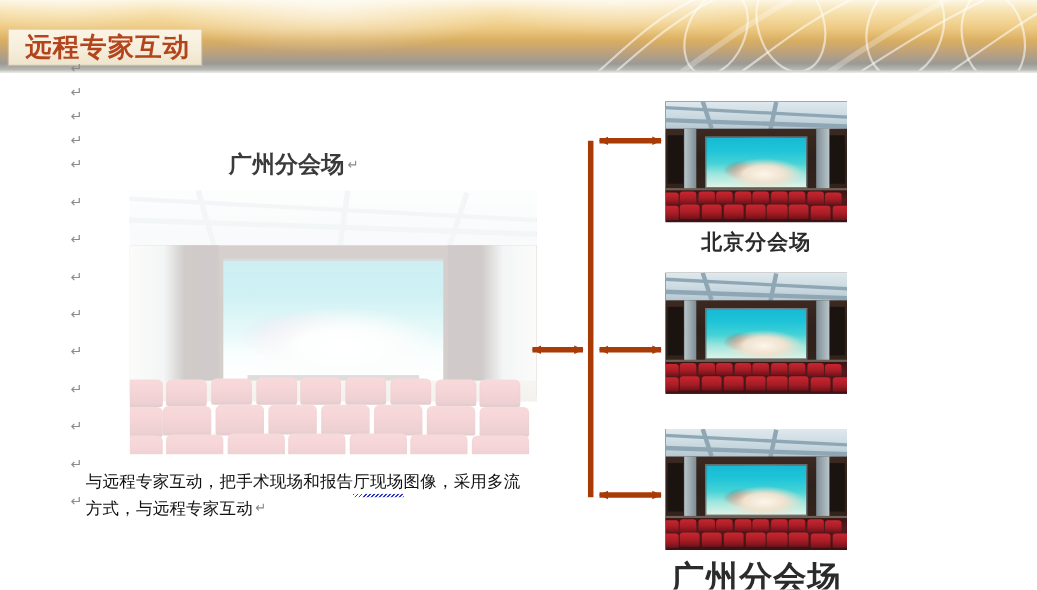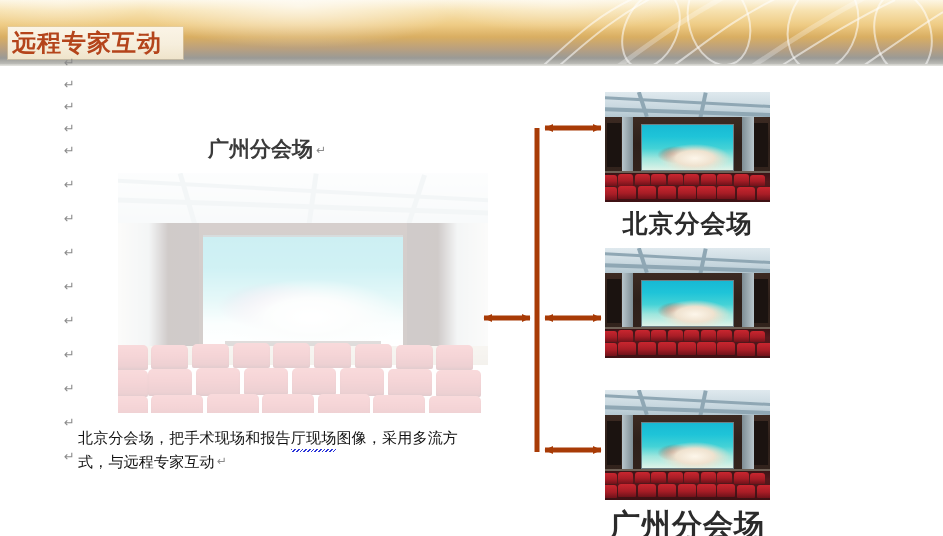--- a/index.html
+++ b/index.html
@@ -58,21 +58,21 @@
 
   
   .title-chip {
     position: absolute;
     left: 8px; top: 27px;
     width: 175px; height: 32px;
     background: linear-gradient(to bottom, #fbf4e6 0%, #f6eedc 55%, #efe4cb 100%);
     box-shadow: 0 0 0 1px rgba(224,206,170,0.55);
     display: flex;
     align-items: center;
-    padding-left: 4px;
+    padding-left: 15px;
     box-sizing: border-box;
   }
   .title-chip-text {
     font-family: "DejaVu Serif", "Liberation Serif", serif;
     font-size: 24px;
     font-weight: bold;
     color: #b4441b;
     letter-spacing: 1px;
     line-height: 1;
     white-space: nowrap;
@@ -227,21 +227,21 @@
     position: relative;
     width: 165px;
     height: 110px;
     overflow: hidden;
     background: #1c1412;
   }
   .thumb-label {
     margin-top: 5px;
     text-align: center;
     font-family: "DejaVu Serif", "Liberation Serif", serif;
-    font-size: 25px;
+    font-size: 19px;
     font-weight: bold;
     color: #2b2b2b;
     white-space: nowrap;
     letter-spacing: 1px;
   }
   .thumb-label.big { font-size: 30px; }
 
   .thumb .t-ceiling {
     position: absolute; left: 0; top: 0; width: 100%; height: 25%;
     background: linear-gradient(to bottom, #dfe9ee 0%, #c6d6de 60%, #aec2cc 100%);
@@ -383,21 +383,21 @@
       <div class="seat" style="left:39%;top:74%;width:14%;height:34%;"></div>
       <div class="seat" style="left:54%;top:74%;width:14%;height:34%;"></div>
       <div class="seat" style="left:69%;top:75%;width:14%;height:34%;"></div>
       <div class="seat" style="left:84%;top:76%;width:14%;height:34%;"></div>
     </div>
   </div>
   <div class="fade-veil"></div>
 </div>
 
 <div class="body-text">
-  <span>北京分会场，把手术现场和报告</span><span class="spell">厅现场</span><span>图像，采用多</span><span>流方式，与远程专家互动</span><span class="ret">↵</span>
+  <span>与远程专家互动，把手术现场和报告</span><span class="spell">厅现场</span><span>图像，采用多</span><span>流方式，与远程专家互动</span><span class="ret">↵</span>
 </div>
 
 <svg class="connectors" viewBox="0 0 943 536">
   <defs>
     <marker id="ahead" markerWidth="9" markerHeight="9" refX="8" refY="4.5" orient="auto" markerUnits="userSpaceOnUse">
       <path d="M0,0.6 L8.6,4.5 L0,8.4 Z" fill="#a83b06"></path>
     </marker>
     <marker id="atail" markerWidth="9" markerHeight="9" refX="1" refY="4.5" orient="auto" markerUnits="userSpaceOnUse">
       <path d="M9,0.6 L0.4,4.5 L9,8.4 Z" fill="#a83b06"></path>
     </marker>

